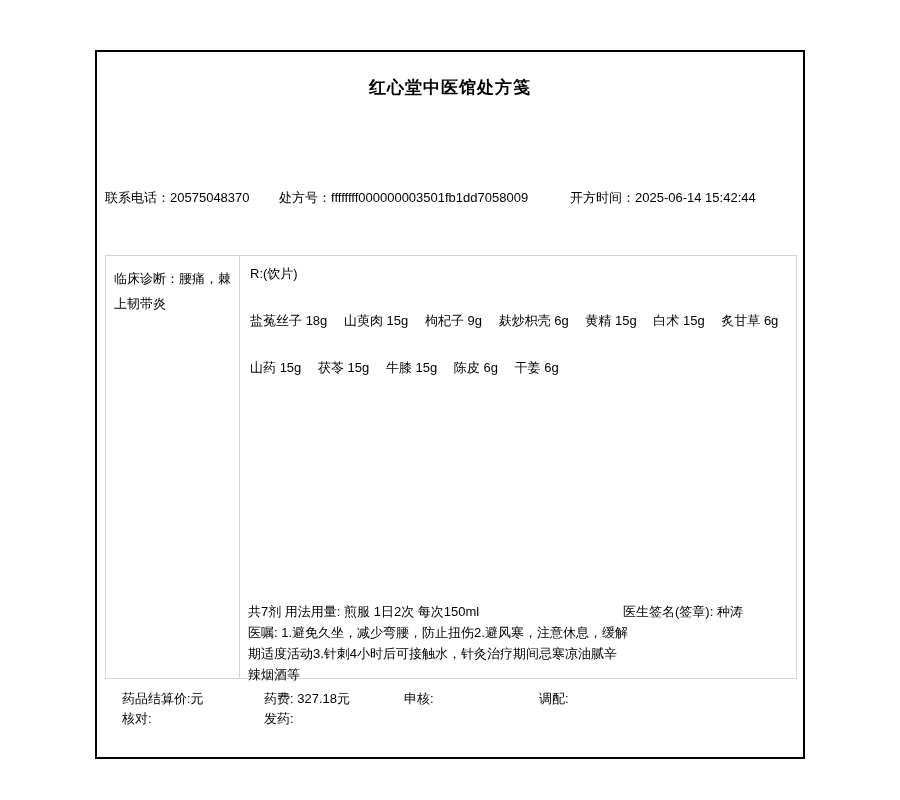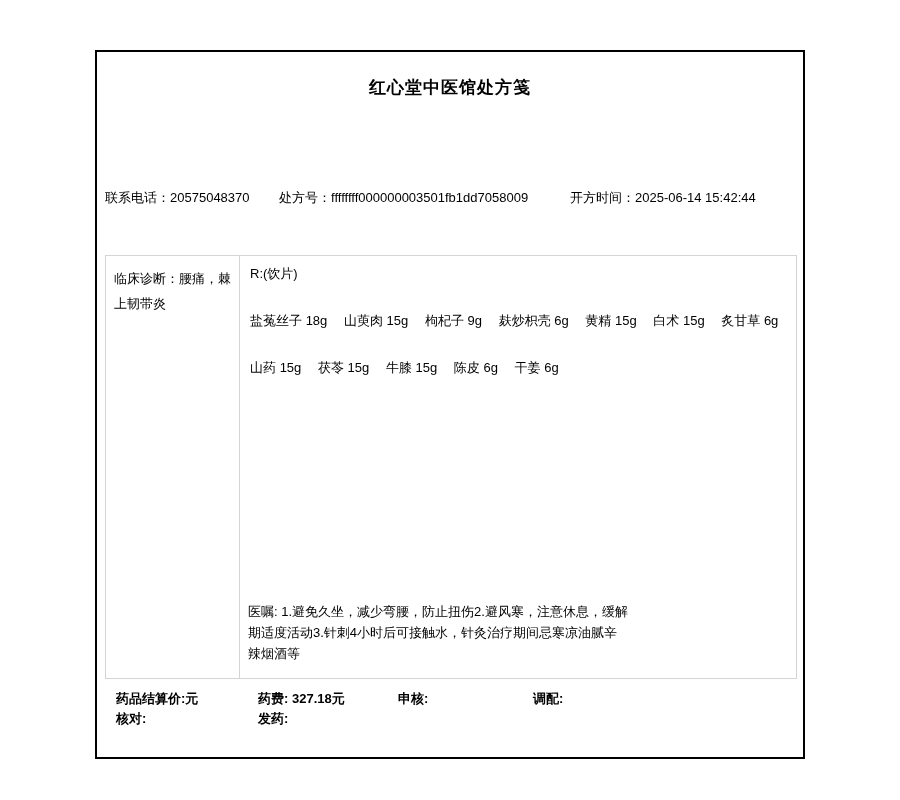--- a/index.html
+++ b/index.html
@@ -79,21 +79,21 @@
     position: absolute;
     left: 8px;
     top: 345px;
     width: 548px;
     line-height: 21px;
   }
   .usage-row { position: relative; height: 21px; white-space: nowrap; }
   .doctor-sign { position: absolute; left: 375px; top: 0; white-space: nowrap; }
   .advice { width: 382px; }
 
-  .footer-row { position: absolute; left: 11px; right: 0; height: 18px; font-weight: bold; }
+  .footer-row { position: absolute; left: 17px; right: 0; height: 18px; }
   .fr-a { top: 638px; }
   .fr-b { top: 658px; }
   .fr-c { top: 679px; }
   .footer-row .field { position: absolute; white-space: nowrap; }
   .fa0 { left: 8px; }
   .fa1 { left: 150px; }
   .fa2 { left: 290px; }
   .fa3 { left: 425px; }
   .fb0 { left: 8px; }
   .fb1 { left: 150px; }
@@ -131,20 +131,24 @@
 
       <div class="herb-line herb-line-2">
         <span class="herb"><span>山药</span> <span>15g</span></span>
         <span class="herb"><span>茯苓</span> <span>15g</span></span>
         <span class="herb"><span>牛膝</span> <span>15g</span></span>
         <span class="herb"><span>陈皮</span> <span>6g</span></span>
         <span class="herb"><span>干姜</span> <span>6g</span></span>
       </div>
 
       <div class="rx-bottom">
+        <div class="usage-row">
+          <span>共7剂 用法用量: 煎服 1日2次 每次150ml</span>
+          <span class="doctor-sign"><span>医生签名(签章):</span> <span>种涛</span></span>
+        </div>
         <div class="advice">医嘱: 1.避免久坐，减少弯腰，防止扭伤2.避风寒，注意休息，缓解期适度活动3.针刺4小时后可接触水，针灸治疗期间忌寒凉油腻辛辣烟酒等</div>
       </div>
     </div>
   </div>
 
   <div class="footer-row fr-a">
     <span class="field fa0">药品结算价:元</span>
     <span class="field fa1"><span>药费:</span> <span>327.18元</span></span>
     <span class="field fa2">申核:</span>
     <span class="field fa3">调配:</span>

